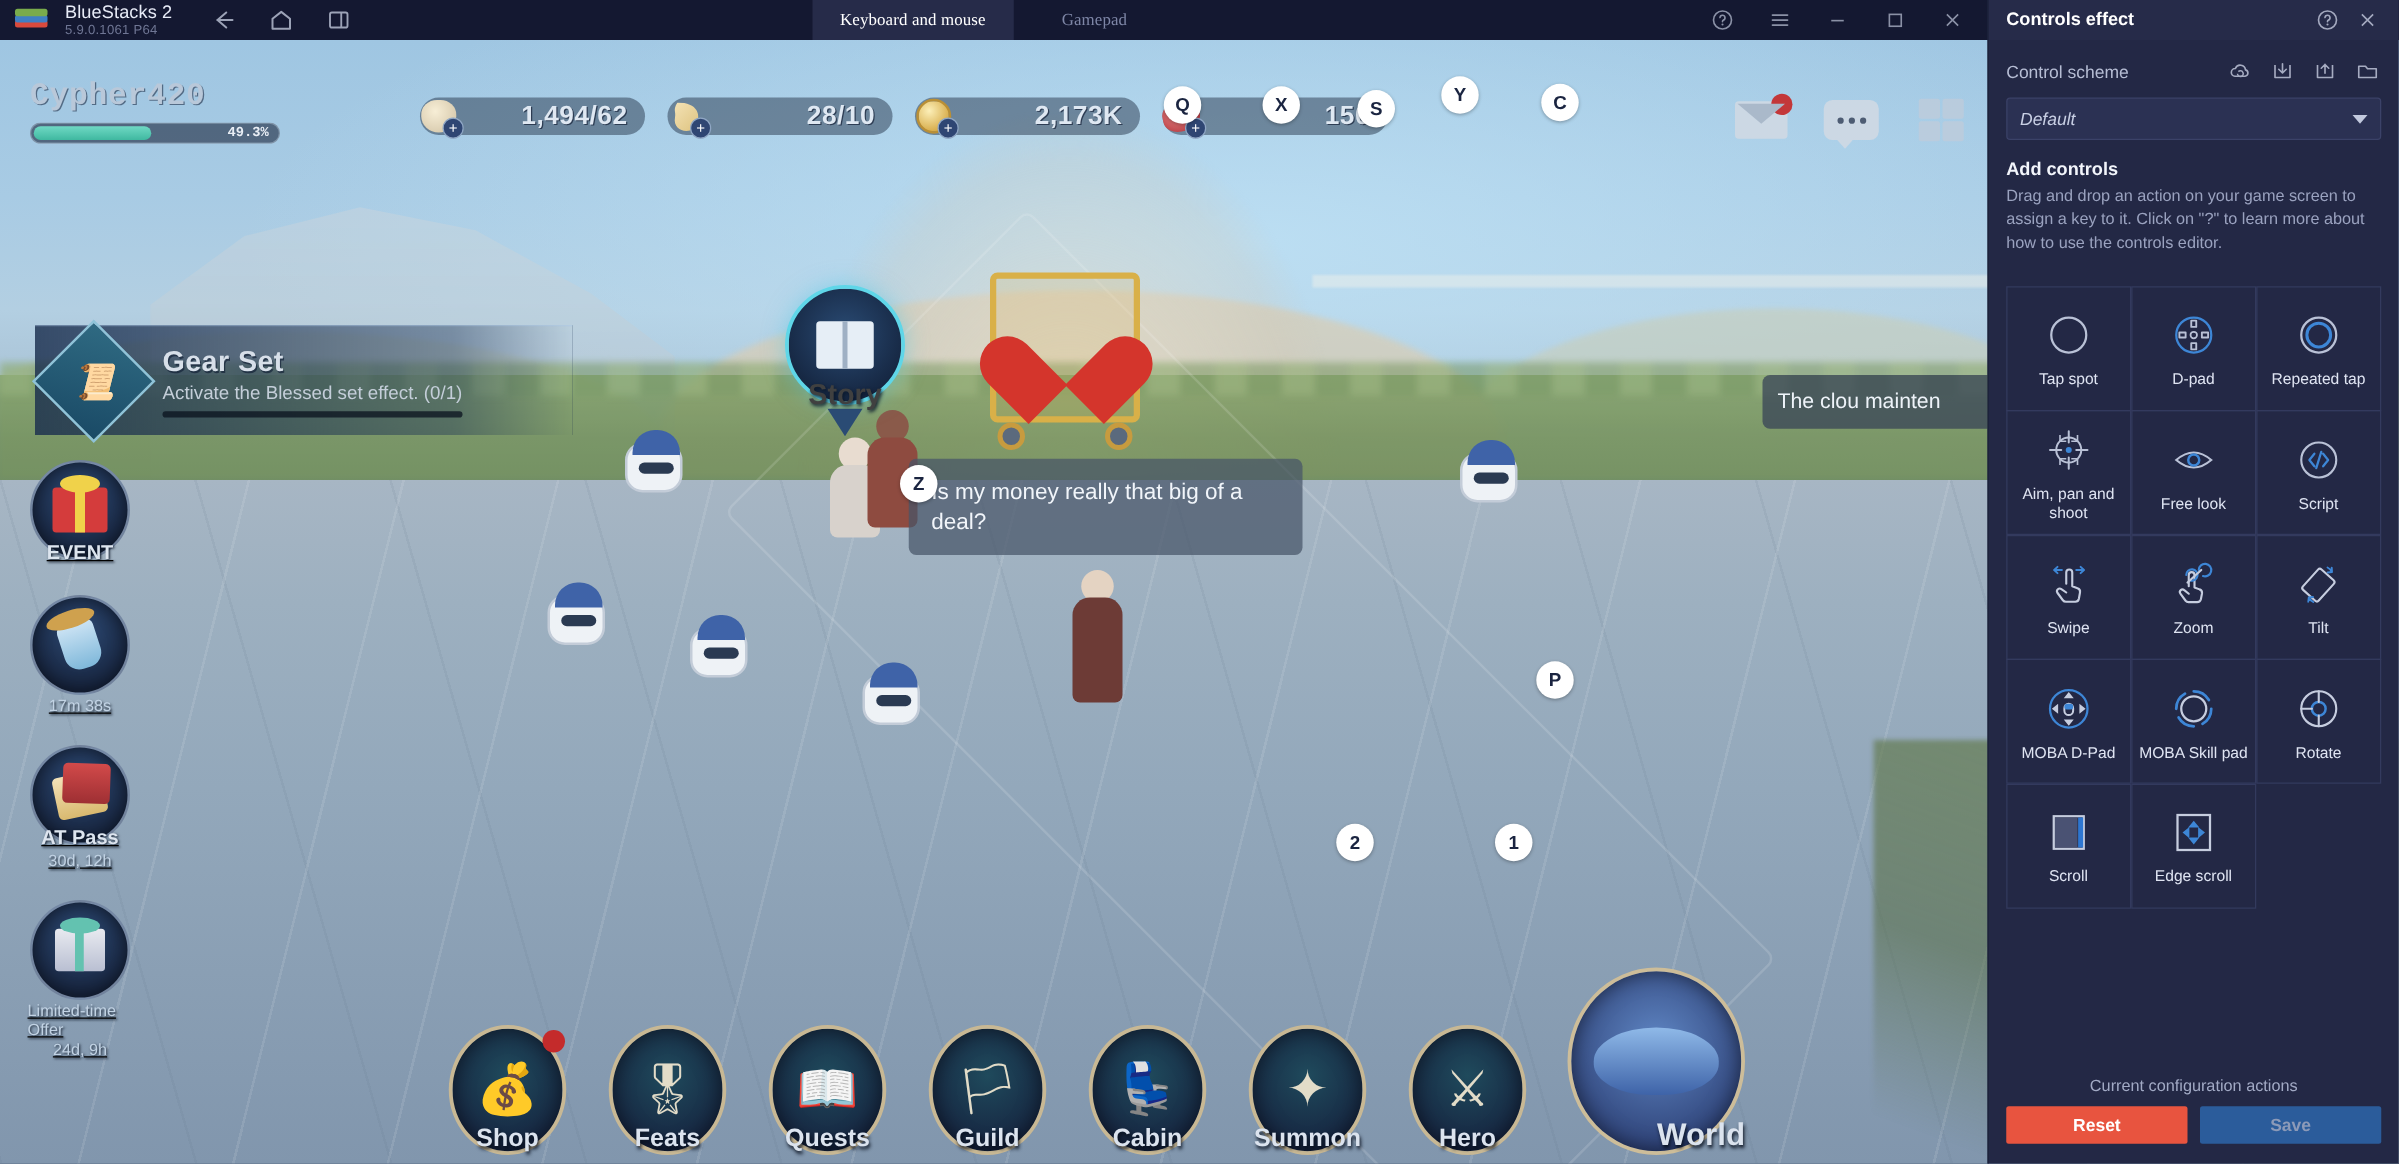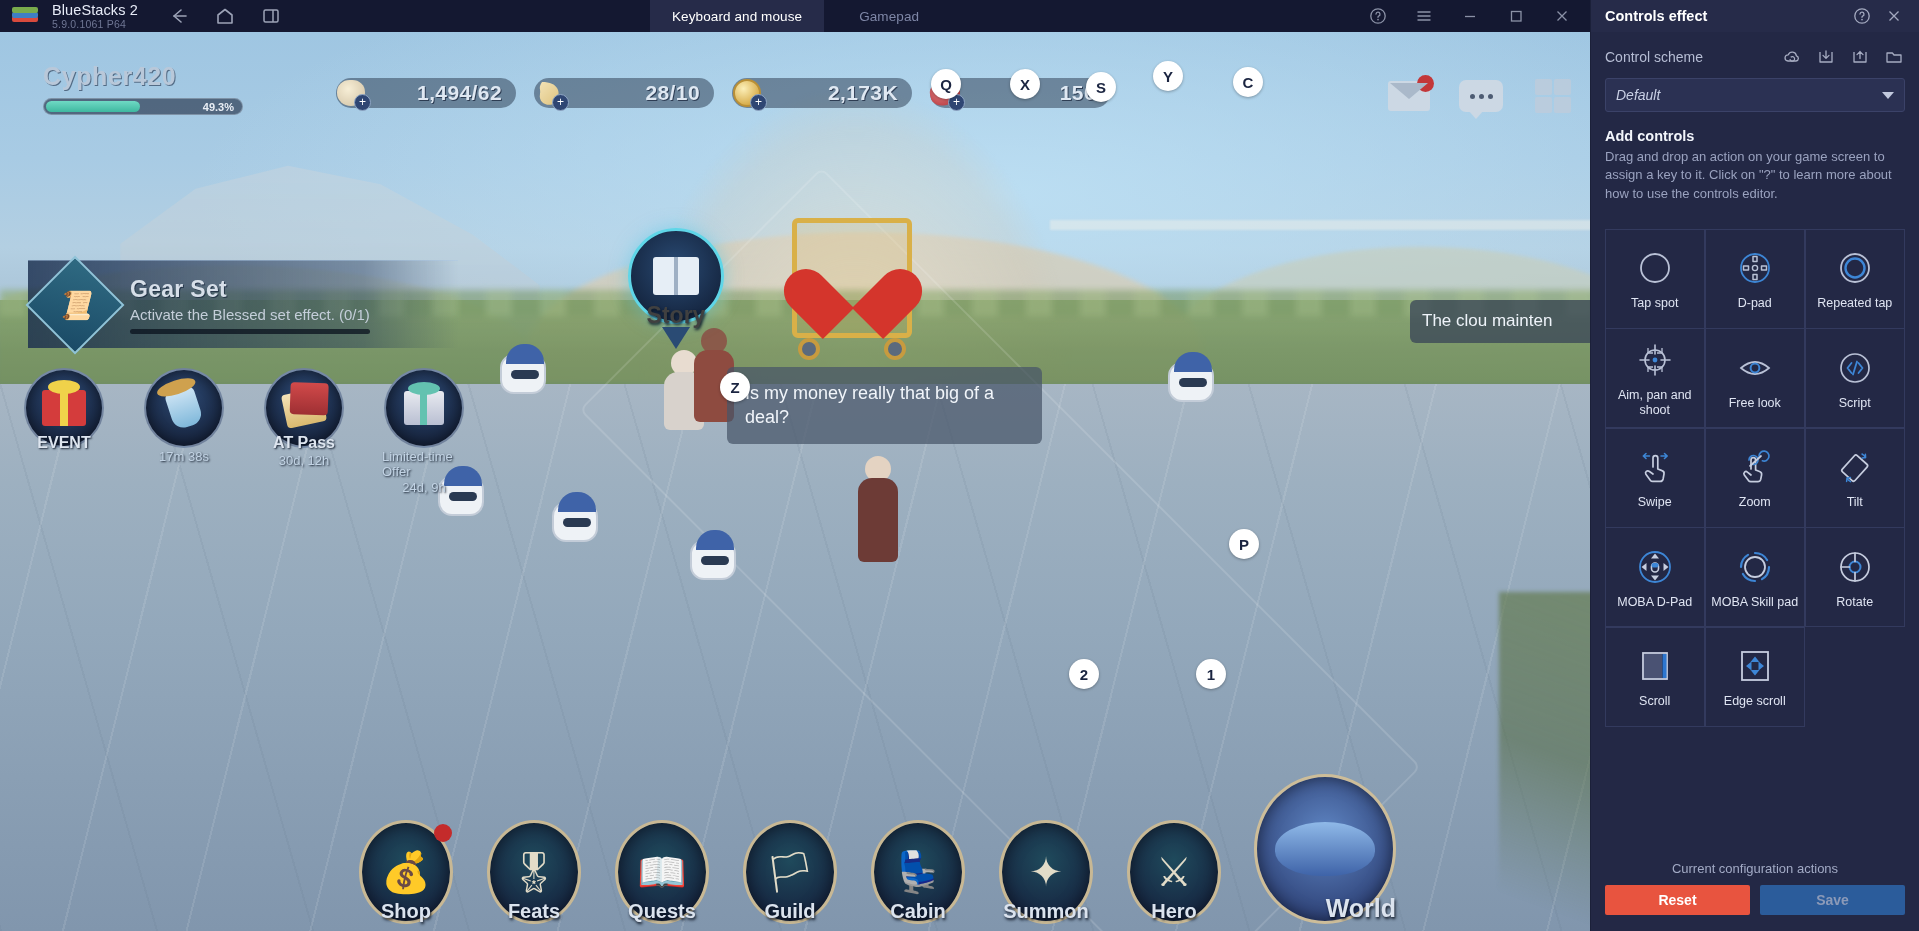--- a/index.html
+++ b/index.html
@@ -24,21 +24,21 @@
   .tb-logo i:nth-child(3) { top: 1px;  background: #79ab4c; }
   .tb-title-wrap { margin-left: 14px; line-height: 1; flex: none; }
   .tb-name { font-size: 14.5px; color: #e7ebf7; font-weight: 400; letter-spacing: .1px; }
   .tb-ver { font-size: 10.5px; color: #6f7694; margin-top: 2px; letter-spacing: .2px; }
   .tb-navicons { display: flex; align-items: center; gap: 24px; margin-left: 30px; flex: none; }
   .tb-ic { width: 22px; height: 22px; display: flex; align-items: center; justify-content: center; cursor: pointer; opacity: .78; }
   .tb-ic svg { display: block; }
   .tabs { position: absolute; left: 650px; top: 0; display: flex; height: 32px; }
   .tab {
     min-width: 130px; padding: 0 22px; height: 32px; display: flex; align-items: center; justify-content: center;
-    font-size: 13.5px; color: #7e86a6; cursor: pointer; letter-spacing: .1px;
+    font-size: 13.5px; color: #7e86a6; cursor: pointer; letter-spacing: .1px; font-family: Liberation Serif, serif;
   }
   .tab.active { background: #262b49; color: #ffffff; }
   .tb-right { position: absolute; right: 329px; top: 0; height: 32px; display: flex; align-items: center; gap: 26px; padding-right: 18px; }
   .winbtn { width: 20px; height: 20px; display: flex; align-items: center; justify-content: center; cursor: pointer; opacity: .72; }
 
   
   .stage { position: relative; flex: 1; overflow: hidden; background: #7f9ab5; }
   .bg {
     position: absolute; inset: 0;
     background:
@@ -117,21 +117,21 @@
   .pf-skin { position: absolute; left: 24px; top: 26px; width: 38px; height: 40px; border-radius: 48% 48% 45% 45%; background: #ead7c8; }
   .pf-eye { position:absolute; width:7px; height:5px; border-radius:50%; background:#4a7a63; top:44px; }
   .pf-eye.l { left: 31px; } .pf-eye.r { left: 48px; }
   .pf-body { position: absolute; left: 8px; bottom: 0; width: 70px; height: 32px; background: #5b2430; border-radius: 30% 30% 0 0; }
   .pf-badge { position: absolute; right: -2px; top: 2px; width: 22px; height: 22px; border-radius: 50%; background: #cf2f33; border: 2px solid #e7eaf0; }
   .pf-lvl {
     position: absolute; left: 50%; transform: translateX(-50%); bottom: -8px;
     padding: 2px 14px; border-radius: 11px; background: #1b2b4a; border: 2px solid #c9d2dd;
     color: #eef2f7; font-size: 16px; font-weight: bold; letter-spacing: .5px; white-space: nowrap;
   }
-  .pinfo { margin-left: 25px; margin-top: 12px; }
+  .pinfo { margin-left: 6px; margin-top: 12px; font-family: Liberation Mono, monospace; }
   .pname {
     font-size: 25px; font-weight: bold; color: #b9c8d9; letter-spacing: .6px;
     text-shadow: 1px 1px 0 rgba(30,45,70,.6);
   }
   .pxp {
     margin-top: 7px; width: 200px; height: 17px; border-radius: 9px;
     background: rgba(30,44,66,.62); border: 1px solid rgba(210,225,240,.35);
     position: relative; overflow: hidden;
   }
   .pxp-fill { position: absolute; left: 2px; top: 2px; bottom: 2px; width: 49.3%; border-radius: 7px; background: linear-gradient(#6fd9c4, #3fb8a0); }
@@ -188,21 +188,21 @@
     background: linear-gradient(150deg, #2f6a82, #1a4a66); transform: rotate(45deg);
     border: 2px solid #8fc3d8; display: flex; align-items: center; justify-content: center;
   }
   .gear-dia i { transform: rotate(-45deg); font-size: 28px; color: #dff0f8; }
   .gear-tx { margin-left: 20px; }
   .gear-t { font-size: 23px; font-weight: bold; color: #d7dfe9; letter-spacing: .3px; text-shadow: 1px 1px 0 rgba(20,34,56,.7); }
   .gear-s { font-size: 15px; color: #c4ced9; margin-top: 3px; }
   .gear-bar { margin-top: 6px; width: 240px; height: 5px; background: rgba(10,18,30,.75); border-radius: 3px; }
 
   
-  .rail { position: absolute; left: 22px; top: 336px; display: flex; flex-direction: row; gap: 36px; z-index: 8; }
+  .rail { position: absolute; left: 22px; top: 336px; display: flex; flex-direction: column; gap: 24px; z-index: 8; text-decoration: underline; }
   .rail-item { width: 84px; display: flex; flex-direction: column; align-items: center; cursor: pointer; }
   .rail-circ {
     width: 80px; height: 80px; border-radius: 50%; position: relative;
     background: radial-gradient(circle at 50% 35%, #2d4a75, #16233c 75%);
     border: 2px solid rgba(190,210,235,.55); display: flex; align-items: center; justify-content: center;
     box-shadow: inset 0 0 14px rgba(0,0,0,.45);
   }
   .rail-lbl { font-size: 16px; font-weight: bold; color: #dde5ef; text-shadow: 1px 1px 2px rgba(10,20,36,.9); margin-top: -14px; z-index: 2; }
   .rail-sub { font-size: 13px; color: #c2d3e4; text-shadow: 1px 1px 2px rgba(10,20,36,.9); margin-top: 1px; }
   .gift { width: 44px; height: 36px; background: #d43c3c; border-radius: 3px; position: relative; }

